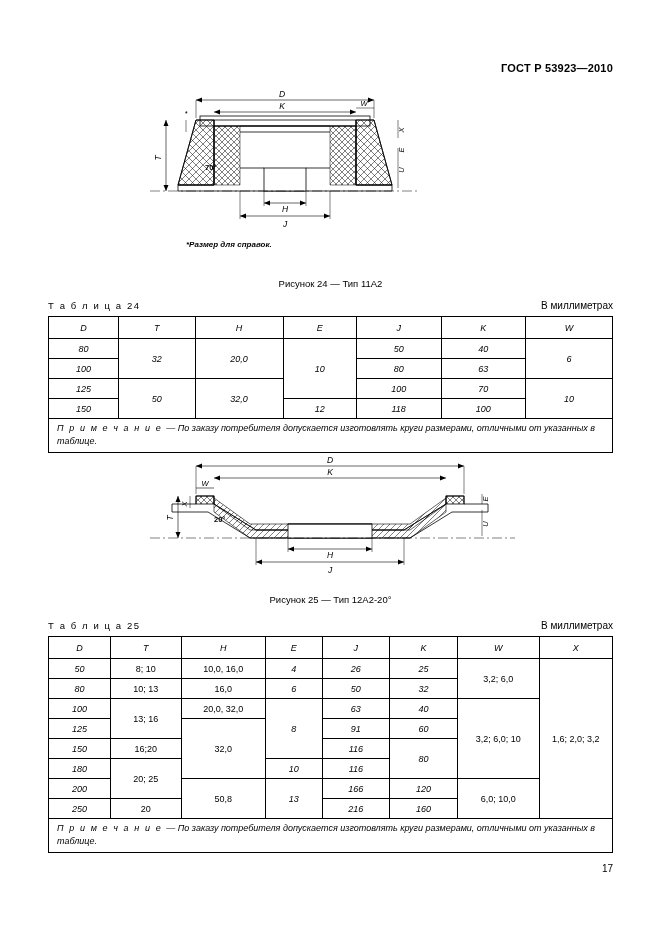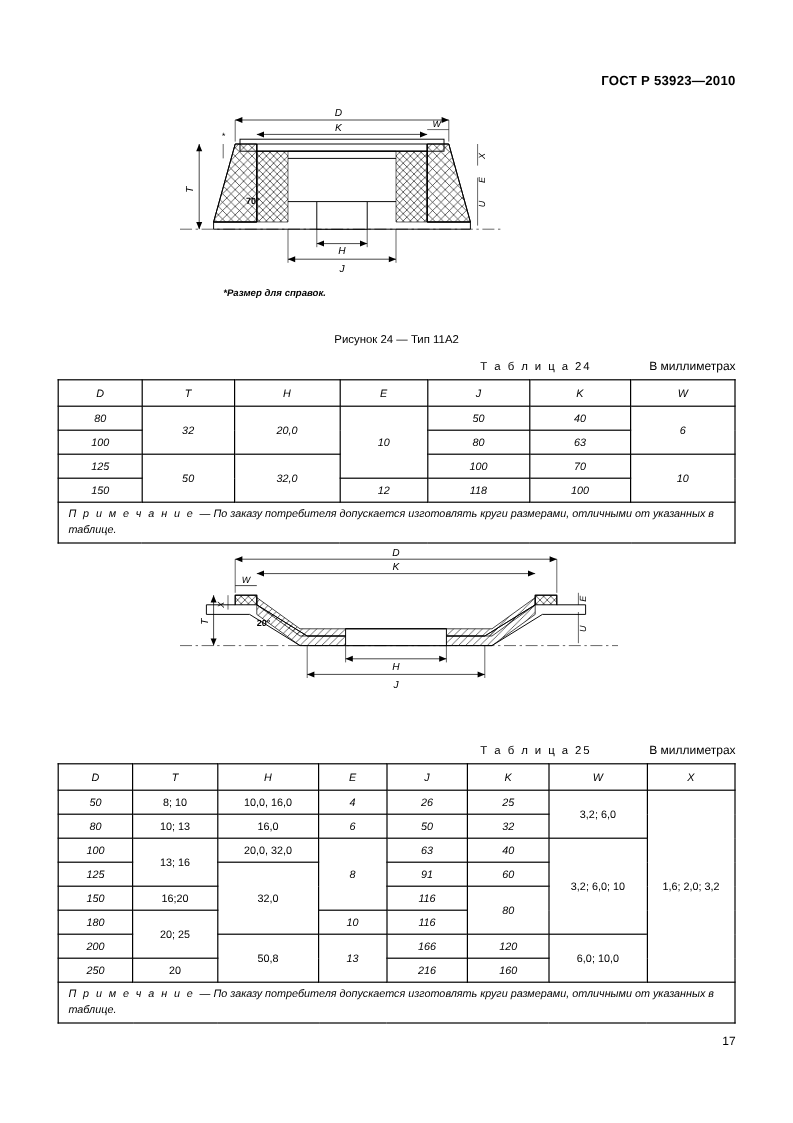--- a/index.html
+++ b/index.html
@@ -84,21 +84,21 @@
     left: 0;
     width: 661px;
   }
   .tbl-wrap {
     position: absolute;
     left: 48px;
     width: 565px;
   }
   .tbl-caption-line {
     display: flex;
-    justify-content: flex-end;
+    justify-content: space-between;
     align-items: flex-end;
     margin-bottom: 5px;
     gap: 48px;
   }
   .asterisk-note {
     font-size: 8px;
     font-weight: bold;
     font-style: italic;
   }
   svg text {
@@ -335,20 +335,21 @@
         <text x="330" y="121" text-anchor="middle">J</text>
         <text transform="translate(173,66) rotate(-90)" text-anchor="middle">T</text>
         <text transform="translate(187,52) rotate(-90)" text-anchor="middle" font-size="7.5">X</text>
         <text transform="translate(488,47) rotate(-90)" text-anchor="middle" font-size="7.5">E</text>
         <text transform="translate(488,72) rotate(-90)" text-anchor="middle" font-size="7.5">U</text>
         <text x="214" y="70" font-size="7.5" font-style="normal" font-weight="bold">20°</text>
       </g>
     </svg>
   </div>
 
+  <div class="fig-caption" style="position:absolute; left:0; top:594px; width:661px;">Рисунок 25 — Тип 12А2-20°</div>
 
   <div class="tbl-wrap" style="top:620px;">
     <div class="tbl-caption-line">
       <span class="table-label">Т а б л и ц а  25</span>
       <span class="table-units">В миллиметрах</span>
     </div>
     <table class="gost">
       <colgroup>
         <col style="width:11.0%">
           <col style="width:12.5%">

